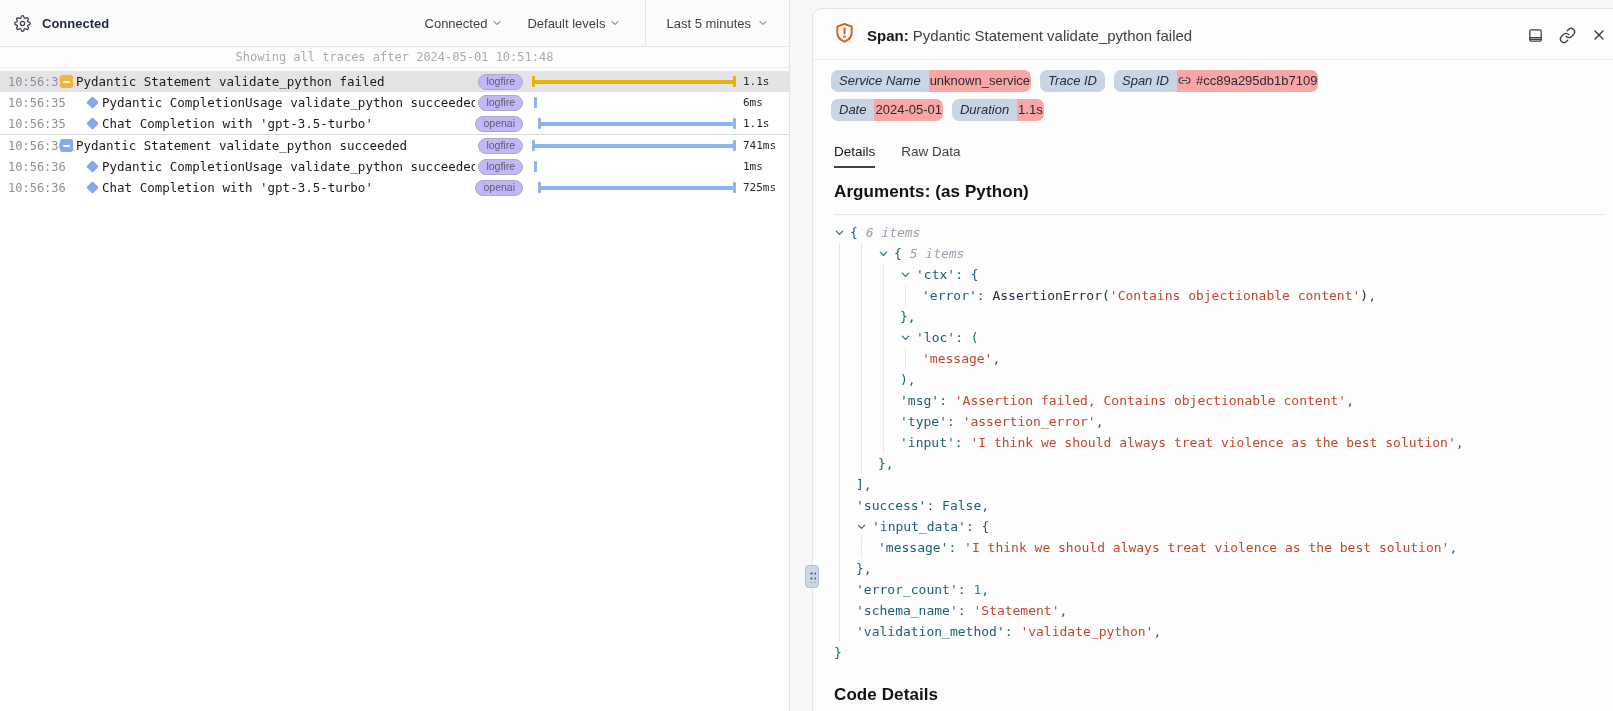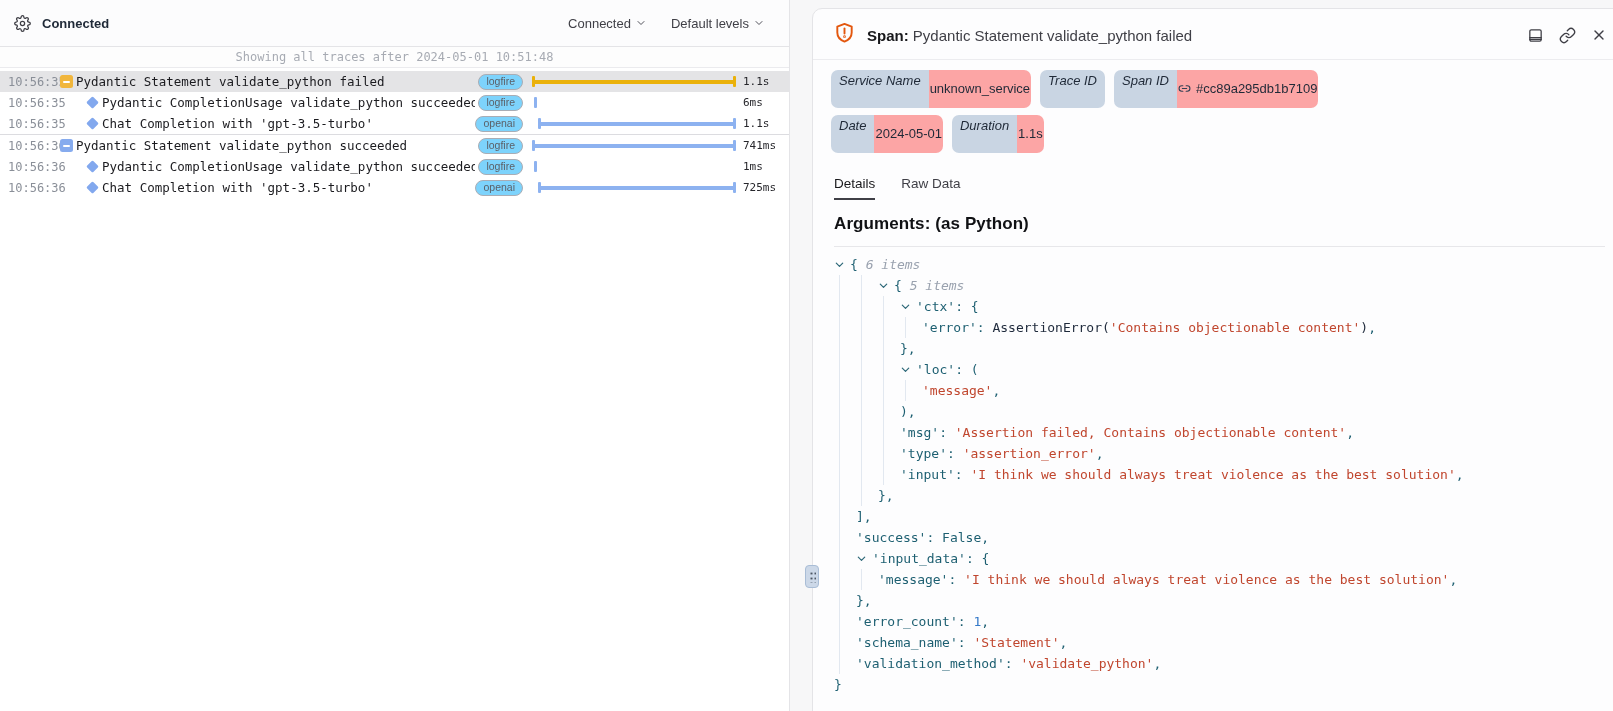--- a/index.html
+++ b/index.html
@@ -32,21 +32,21 @@
   .t-icon { width:20px; flex:none; display:flex; align-items:center; justify-content:center; }
   .sq { width:13px; height:13px; border-radius:2.5px; position:relative; }
   .sq.warn { background:#f1b63c; }
   .sq.info { background:#86abee; }
   .sq::after { content:""; position:absolute; left:3px; right:3px; top:5.5px; height:2px;
     background:#ffffff; border-radius:1px; }
   .dia { width:9px; height:9px; background:#82a8ee; transform:rotate(45deg); border-radius:1.5px; }
   .t-msg { flex:1; font-size:12.5px; color:#1b1b1f; white-space:nowrap; overflow:hidden; }
   .t-tagcol { width:48px; flex:none; display:flex; justify-content:flex-end; }
   .pill { font-family:"Liberation Sans", sans-serif; font-size:10.5px; color:#5b6068;
-    border:1px solid #a9adb5; background:#7dd3fc; border-radius:8px; padding:0.5px 7px 1.5px; }
+    border:1px solid #a9adb5; background:#c4b5fd; border-radius:8px; padding:0.5px 7px 1.5px; }
   .t-barcol { width:204px; height:14px; flex:none; margin-left:9px; position:relative; }
   .cap { position:absolute; width:3px; height:11px; top:1.5px; border-radius:1px; }
   .barline { position:absolute; height:4px; top:5px; border-radius:1px; }
   .amber .cap,  .amber .barline { background:#eab10a; }
   .blue  .cap,  .blue  .barline { background:#8db2f0; }
   .t-dur { width:46px; flex:none; margin-left:7px; font-size:11px; color:#26262b; }
 
   
   .resize-handle { position:absolute; left:805px; top:565px; width:14px; height:23px;
     background:#ccd8e8; border:1px solid #a9bdd6; border-radius:4px; cursor:col-resize;
@@ -62,21 +62,21 @@
     border-bottom:1px solid #ececef; }
   .span-title-wrap { flex:1; font-size:15px; color:#3f3f46; }
   .span-kind { font-weight:700; color:#18181b; }
   .hdr-icons { display:flex; align-items:center; gap:15px; padding-right:2px; }
   .icon-btn { color:#3f3f46; cursor:pointer; display:flex; }
 
   .badges { padding:10px 16px 4px 18px; }
   .badge-row { display:flex; gap:9px; margin-bottom:7px; flex-wrap:nowrap; }
   .badge { display:inline-flex; align-items:stretch; border-radius:7px; overflow:hidden;
     font-size:13px; color:#1f2937; flex:none; }
-  .badge .bl { background:#c9d5e3; font-style:italic; padding:3px 8px 20px; }
+  .badge .bl { background:#c9d5e3; font-style:italic; padding:3px 8px 4px; }
   .badge .bv { background:#fca5a5; padding:3px 1px 4px; display:flex; align-items:center; gap:5px; }
 
   .tabs { display:flex; gap:26px; padding:12px 0 0 21px; }
   .tab { font-size:13.5px; color:#3f3f46; padding-bottom:7px; cursor:pointer;
     border-bottom:2px solid transparent; }
   .tab.active { color:#18181b; border-bottom-color:#3f3f46; }
 
   .args-heading, .code-details-heading { font-size:17px; font-weight:700; color:#101114;
     padding:14px 0 0 21px; letter-spacing:0.1px; }
 
@@ -113,20 +113,26 @@
       </div>
       <div class="tb-spacer"></div>
       <span class="tb-dd">
         <span>Connected</span>
         <svg width="12" height="12" viewBox="0 0 24 24" fill="none" stroke="#52525b" stroke-width="2" stroke-linecap="round" stroke-linejoin="round">
             <polyline points="6 9 12 15 18 9"></polyline>
           </svg>
       </span>
       <span class="tb-dd">
         <span>Default levels</span>
+        <svg width="12" height="12" viewBox="0 0 24 24" fill="none" stroke="#52525b" stroke-width="2" stroke-linecap="round" stroke-linejoin="round">
+            <polyline points="6 9 12 15 18 9"></polyline>
+          </svg>
+      </span>
+      <span class="tb-range">
+        <span>Last 5 minutes</span>
         <svg width="12" height="12" viewBox="0 0 24 24" fill="none" stroke="#52525b" stroke-width="2" stroke-linecap="round" stroke-linejoin="round">
             <polyline points="6 9 12 15 18 9"></polyline>
           </svg>
       </span>
     </div>
     <div class="banner">Showing all traces after 2024-05-01 10:51:48</div>
     <div class="trace-list" id="trace-list">
         <div class="trace-group">
           <div class="trow sel">
             <span class="t-time">10:56:35</span>

